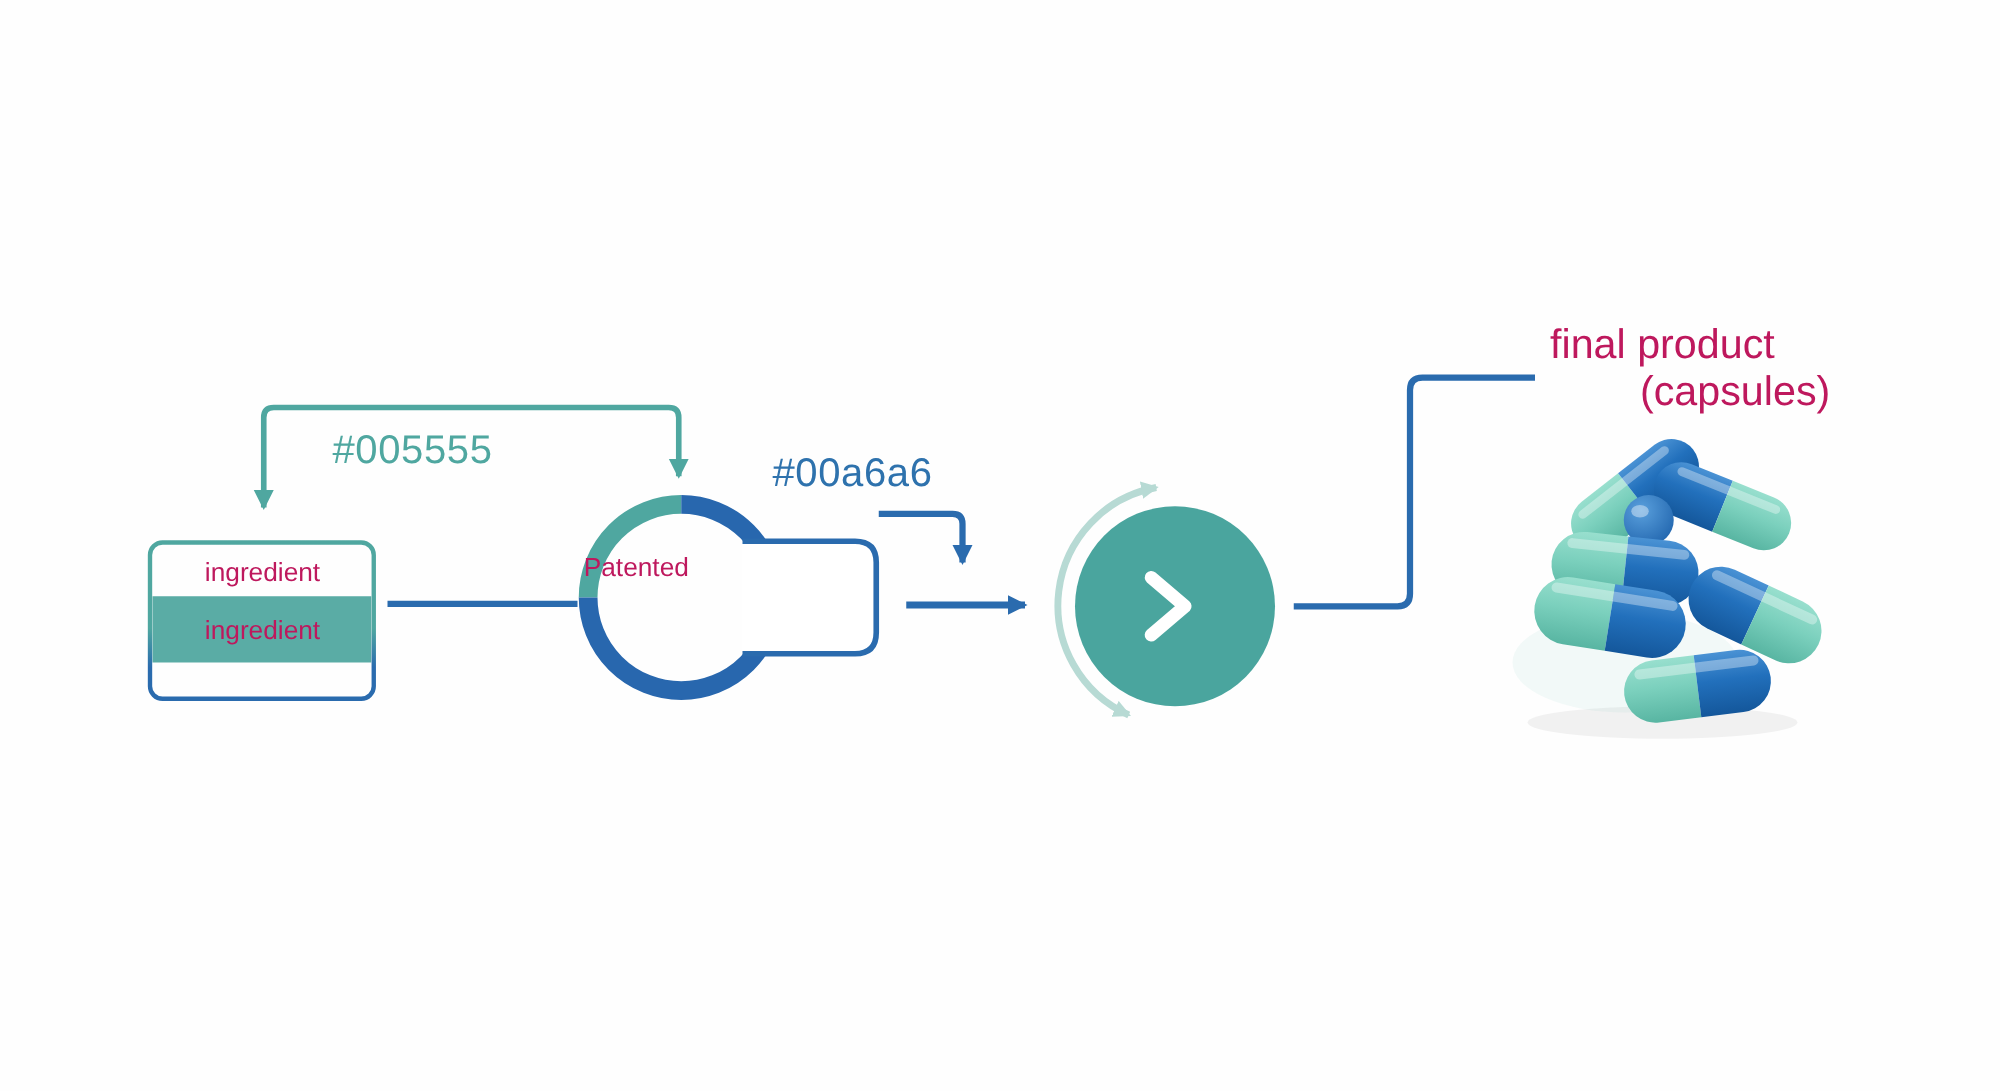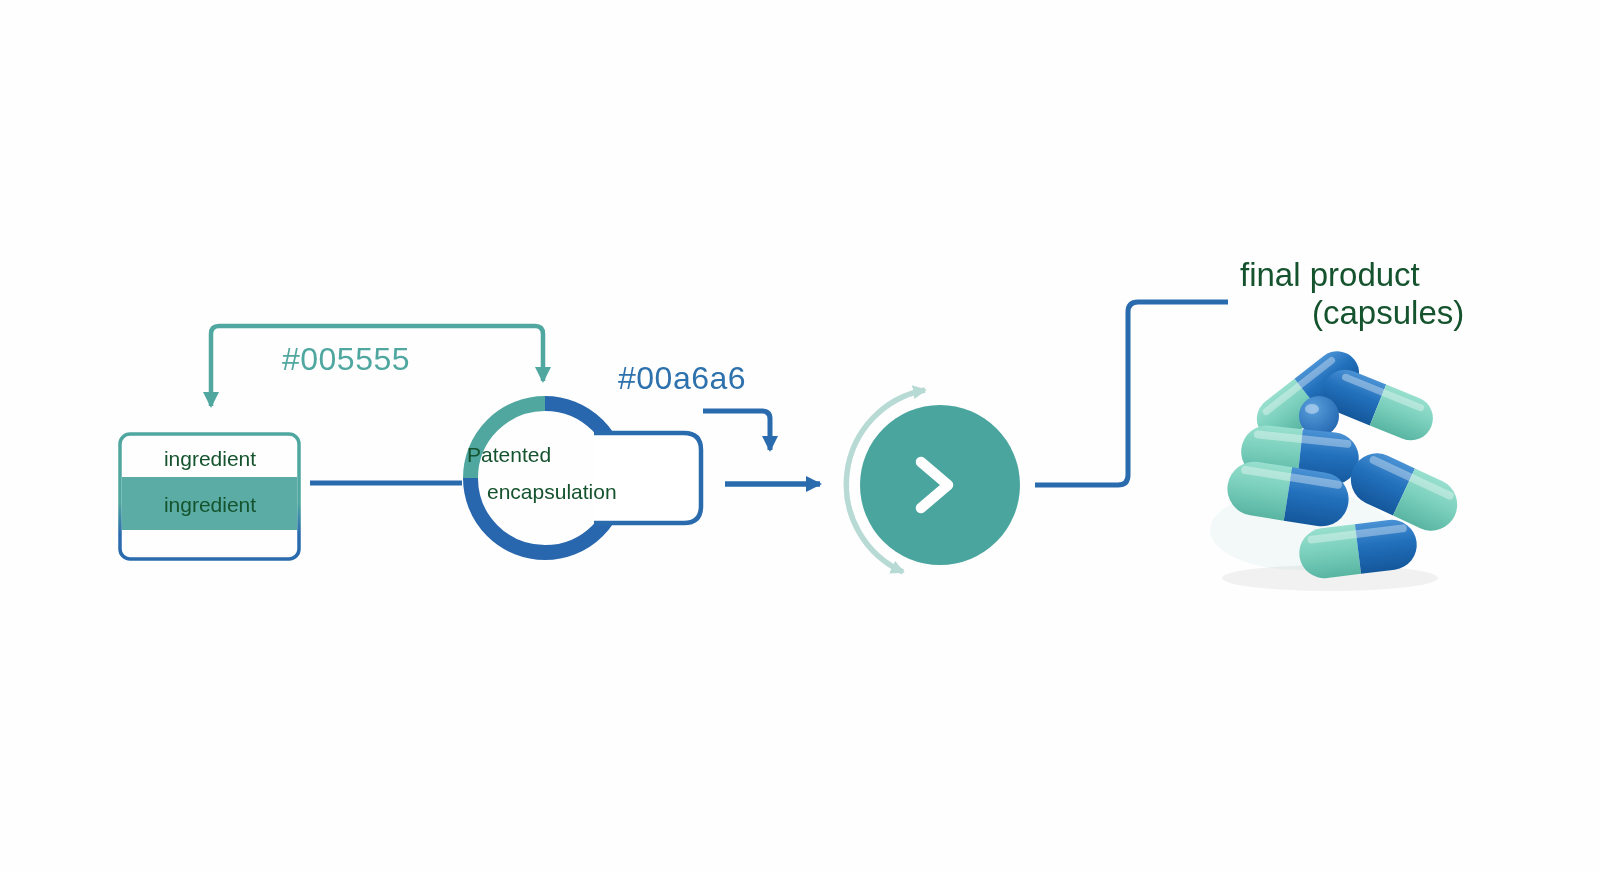--- a/index.html
+++ b/index.html
@@ -6,26 +6,26 @@
   .canvas{
     position:relative;
     width:1600px;height:873px;
     background:#fefefe;
     overflow:hidden;
     font-family:"Liberation Sans", sans-serif;
   }
   .layer{position:absolute;left:0;top:0;width:1600px;height:873px;}
   .lbl{
     position:absolute;
-    color:#14532d;
+    color:#be185d;
     font-size:30px;
     line-height:37px;
     white-space:pre;
   }
-  .lbl.hex-teal{color:#4fa7a0;font-size:32px;font-weight:400;letter-spacing:0.5px;margin-left:16px;}
+  .lbl.hex-teal{color:#4fa7a0;font-size:32px;font-weight:400;letter-spacing:0.5px;}
   .lbl.hex-blue{color:#2e72ad;font-size:32px;font-weight:400;letter-spacing:0.5px;}
   .lbl.center{transform:translateX(-50%);}
   .node-text{font-size:21px;}
   .final-text{font-size:33px;line-height:38px;}
 </style>
 </head>
 <body>
 
 <div class="canvas">
 
@@ -127,20 +127,19 @@
       </g>
     </g>
   </svg>
 
   <div class="lbl hex-teal center" style="left:330px;top:341px">#005555</div>
 
   <div class="lbl node-text center" style="left:210px;top:440px">ingredient</div>
   <div class="lbl node-text center" style="left:210px;top:486px">ingredient</div>
 
   <div class="lbl node-text" style="left:467px;top:436px">Patented</div>
-  <div class="lbl node-text" style="left:487px;top:473px">encapsulation</div>
 
   <div class="lbl hex-blue" style="left:618px;top:360px">#00a6a6</div>
 
   <div class="lbl final-text" style="left:1240px;top:256px">final product</div>
   <div class="lbl final-text" style="left:1312px;top:294px">(capsules)</div>
 
 </div>
 
 </body></html>

